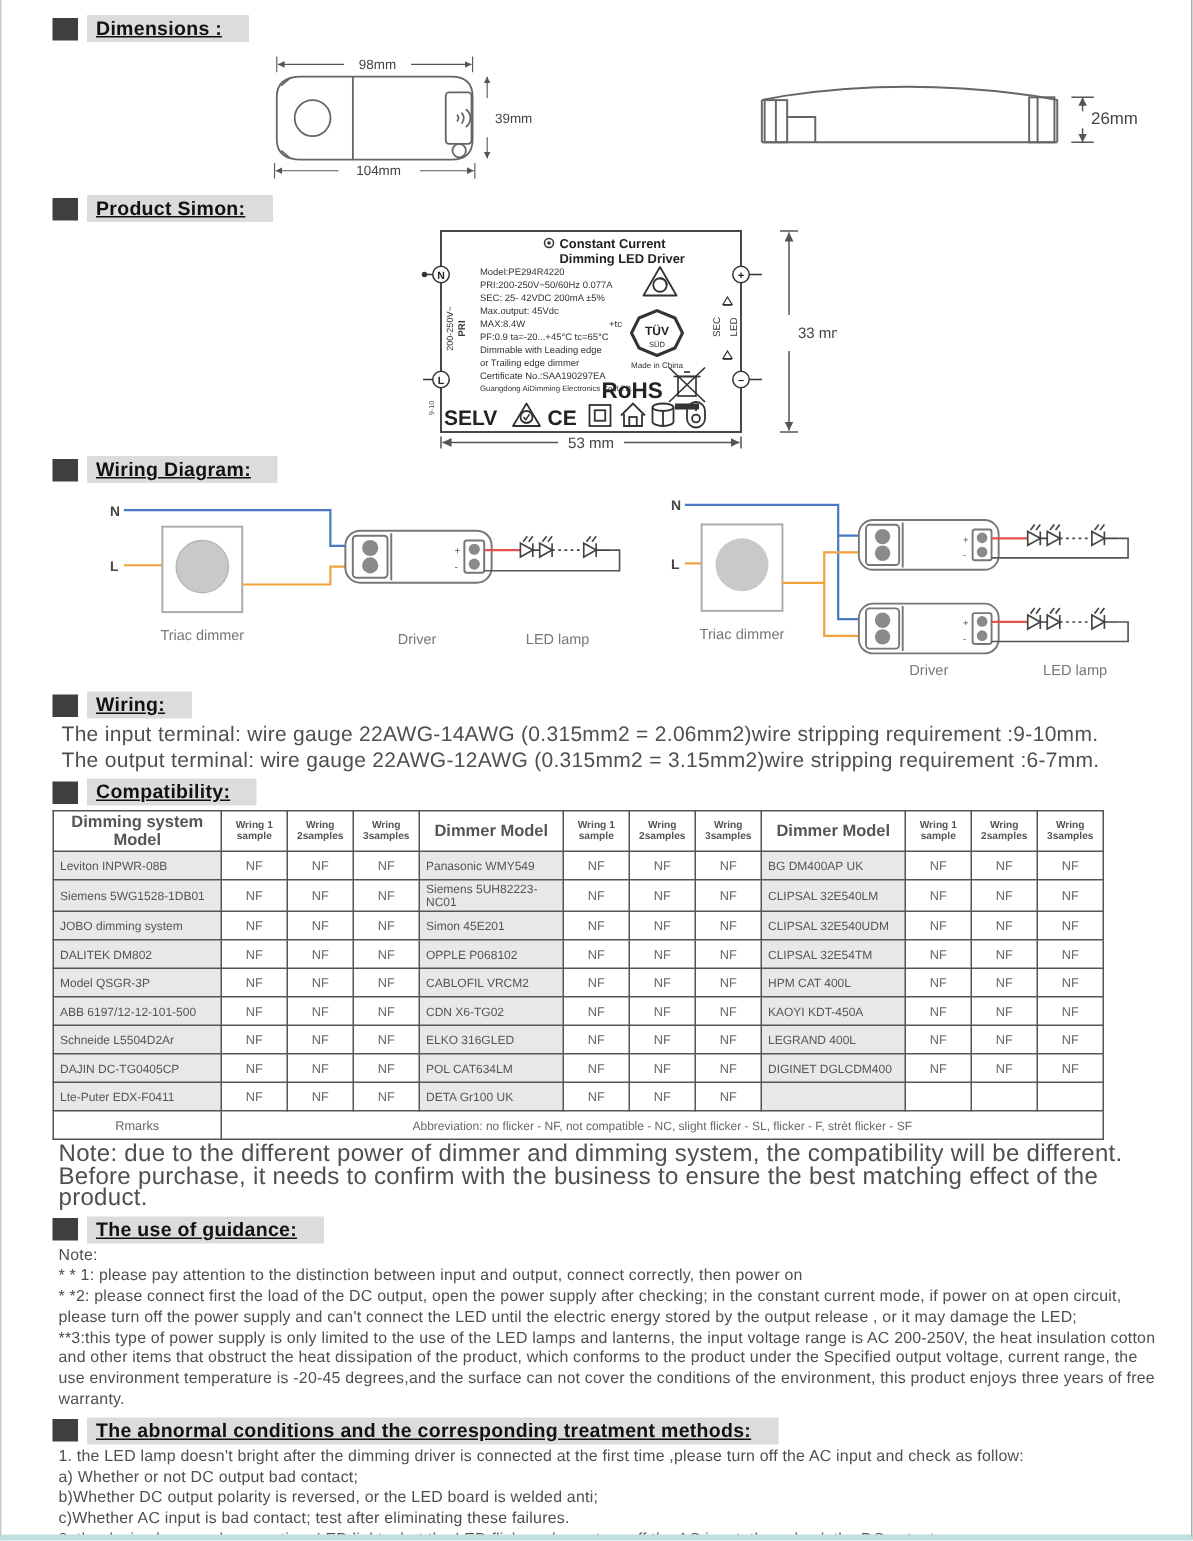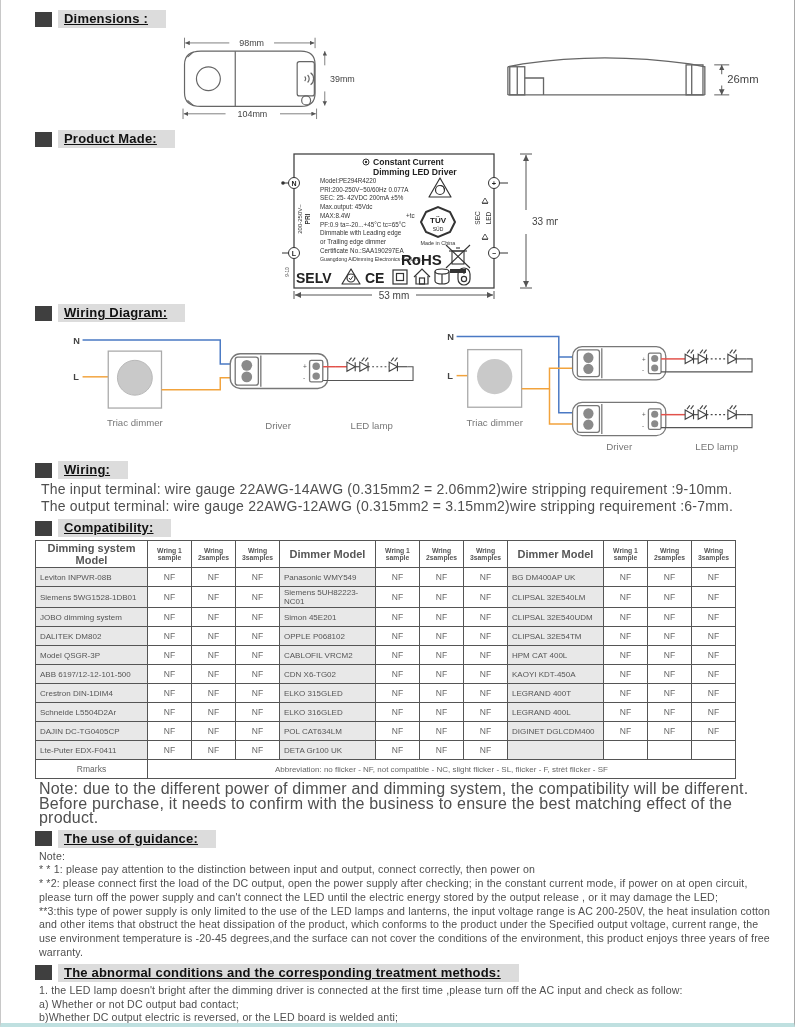--- a/index.html
+++ b/index.html
@@ -132,21 +132,21 @@
       <line x1="246" y1="34" x2="246" y2="44" stroke="#555" marker-start="url(#ar2)"></line>
       <line x1="246" y1="56" x2="246" y2="66" stroke="#555" marker-end="url(#ar2)"></line>
       <line x1="238" y1="34" x2="254" y2="34" stroke="#555"></line>
       <line x1="238" y1="66" x2="254" y2="66" stroke="#555"></line>
       <text x="252" y="53" font-size="12" fill="#444">26mm</text>
     </svg>
   </div>
 
   <div class="sec-header">
     <span class="sq"></span>
-    <span class="lbl">Product Made:</span>
+    <span class="lbl">Product Simon:</span>
   </div>
 
   <div style="margin-left:245px;">
   <svg class="dwg" width="278" height="150" viewBox="0 0 278 150">
     <defs>
       <marker id="ar3" markerWidth="8" markerHeight="8" refX="6" refY="3" orient="auto-start-reverse">
         <path d="M0,0 L6,3 L0,6 z" fill="#555"></path>
       </marker>
     </defs>
     <rect x="14" y="4" width="200" height="134" fill="#fff" stroke="#444" stroke-width="1.3"></rect>
@@ -419,34 +419,20 @@
           <td class="model">CDN  X6-TG02</td>
           <td>NF</td>
           <td>NF</td>
           <td>NF</td>
           <td class="model">KAOYI KDT-450A</td>
           <td>NF</td>
           <td>NF</td>
           <td>NF</td>
         </tr>
         <tr>
-          <td class="model">Crestron  DIN-1DIM4</td>
-          <td>NF</td>
-          <td>NF</td>
-          <td>NF</td>
-          <td class="model">ELKO  315GLED</td>
-          <td>NF</td>
-          <td>NF</td>
-          <td>NF</td>
-          <td class="model">LEGRAND  400T</td>
-          <td>NF</td>
-          <td>NF</td>
-          <td>NF</td>
-        </tr>
-        <tr>
           <td class="model">Schneide  L5504D2Ar</td>
           <td>NF</td>
           <td>NF</td>
           <td>NF</td>
           <td class="model">ELKO  316GLED</td>
           <td>NF</td>
           <td>NF</td>
           <td>NF</td>
           <td class="model">LEGRAND  400L</td>
           <td>NF</td>
@@ -503,18 +489,18 @@
       </div>
   </div>
 
   <div class="sec-header">
     <span class="sq"></span>
     <span class="lbl">The abnormal conditions and the corresponding treatment methods:</span>
   </div>
   <div class="small-lines">
       <div class="body-line">1. the LED lamp doesn't bright after the dimming driver is connected at the first time ,please turn off the AC input and check as follow:</div>
       <div class="body-line">a) Whether or not DC output bad contact;</div>
-      <div class="body-line">b)Whether DC output electric is reversed, or the LED board is welded anti;</div>
+      <div class="body-line">b)Whether DC output polarity is reversed, or the LED board is welded anti;</div>
       <div class="body-line">c)Whether AC input is bad contact; test after eliminating these failures.</div>
       <div class="body-line">2. the device has good connection, LED lights, but the LED flicker, please turn off the AC input, then check the DC output:</div>
     </div>
 
 </div>
 
 </body></html>

